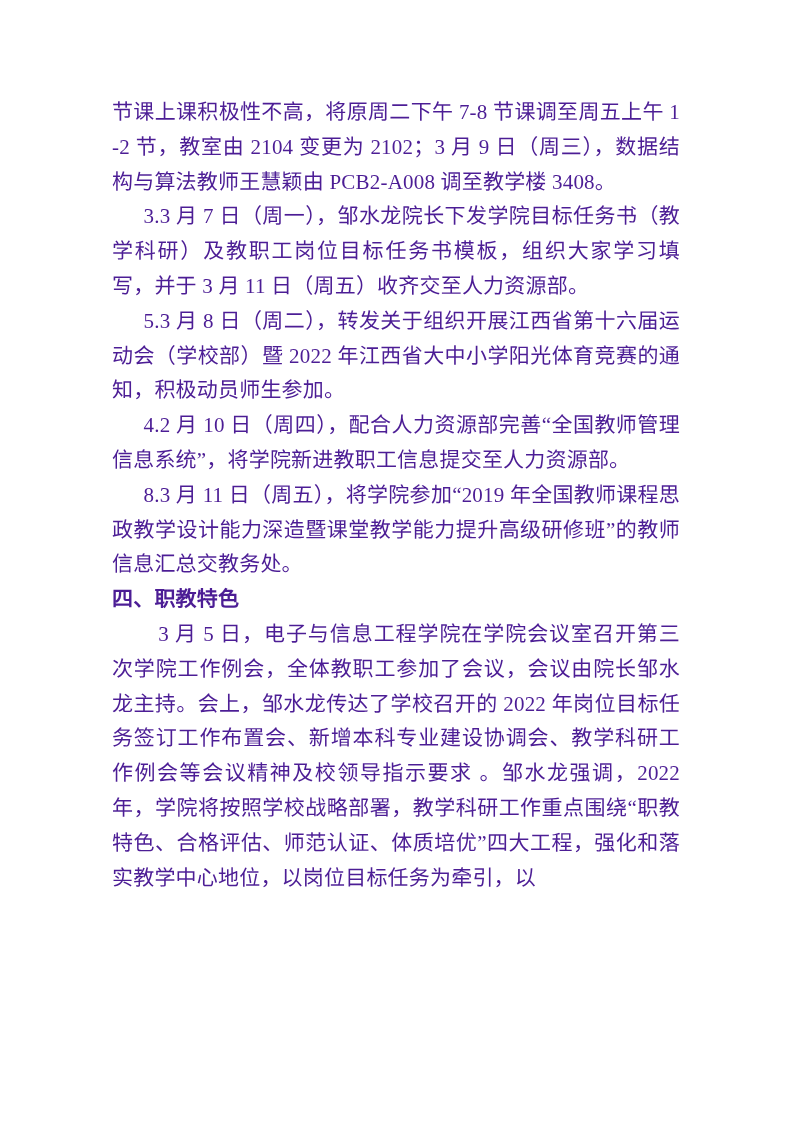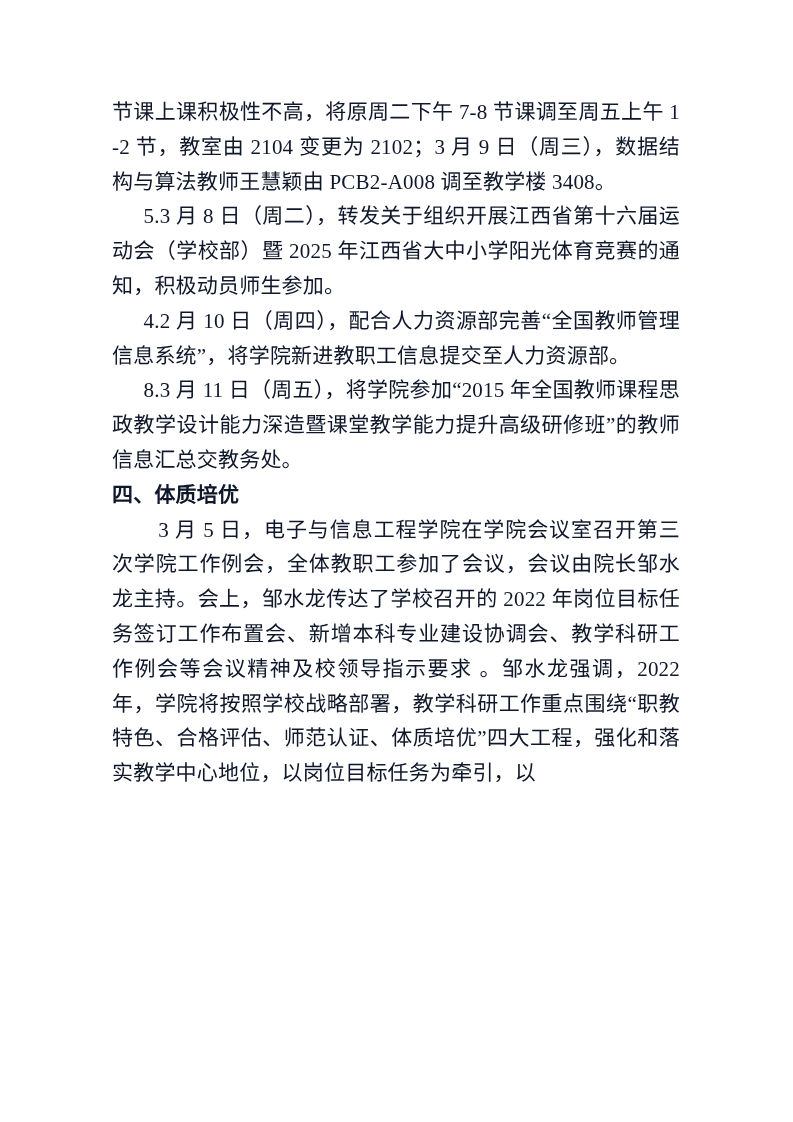--- a/index.html
+++ b/index.html
@@ -7,21 +7,21 @@
     padding: 0;
     background: #ffffff;
   }
   .page {
     position: relative;
     width: 793px;
     height: 955px;
     background: #ffffff;
     overflow: hidden;
     font-family: "Liberation Serif", "DejaVu Serif", serif;
-    color: #0f172a;
+    color: #4c1d95;
   }
   .content {
     position: absolute;
     left: 112px;
     top: 95px;
     width: 568px;
   }
   .content p {
     margin: 0;
     padding: 0;
@@ -42,19 +42,20 @@
     font-weight: bold;
     text-indent: 0;
   }
 </style>
 </head>
 <body>
 
 <div class="page">
   <div class="content">
     <p>节课上课积极性不高，将原周二下午 7-8 节课调至周五上午 1-2 节，教室由 2104 变更为 2102；3 月 9 日（周三），数据结构与算法教师王慧颖由 PCB2-A008 调至教学楼 3408。</p>
-    <p class="indent">5.3 月 8 日（周二），转发关于组织开展江西省第十六届运动会（学校部）暨 2025 年江西省大中小学阳光体育竞赛的通知，积极动员师生参加。</p>
+    <p class="indent">3.3 月 7 日（周一），邹水龙院长下发学院目标任务书（教学科研）及教职工岗位目标任务书模板，组织大家学习填写，并于 3 月 11 日（周五）收齐交至人力资源部。</p>
+    <p class="indent">5.3 月 8 日（周二），转发关于组织开展江西省第十六届运动会（学校部）暨 2022 年江西省大中小学阳光体育竞赛的通知，积极动员师生参加。</p>
     <p class="indent">4.2 月 10 日（周四），配合人力资源部完善“全国教师管理信息系统”，将学院新进教职工信息提交至人力资源部。</p>
-    <p class="indent">8.3 月 11 日（周五），将学院参加“2015 年全国教师课程思政教学设计能力深造暨课堂教学能力提升高级研修班”的教师信息汇总交教务处。</p>
-    <p class="heading">四、体质培优</p>
+    <p class="indent">8.3 月 11 日（周五），将学院参加“2019 年全国教师课程思政教学设计能力深造暨课堂教学能力提升高级研修班”的教师信息汇总交教务处。</p>
+    <p class="heading">四、职教特色</p>
     <p class="indent-deep">3 月 5 日，电子与信息工程学院在学院会议室召开第三次学院工作例会，全体教职工参加了会议，会议由院长邹水龙主持。会上，邹水龙传达了学校召开的 2022 年岗位目标任务签订工作布置会、新增本科专业建设协调会、教学科研工作例会等会议精神及校领导指示要求 。邹水龙强调，2022 年，学院将按照学校战略部署，教学科研工作重点围绕“职教特色、合格评估、师范认证、体质培优”四大工程，强化和落实教学中心地位，以岗位目标任务为牵引，以</p>
   </div>
 </div>
 
 </body></html>

